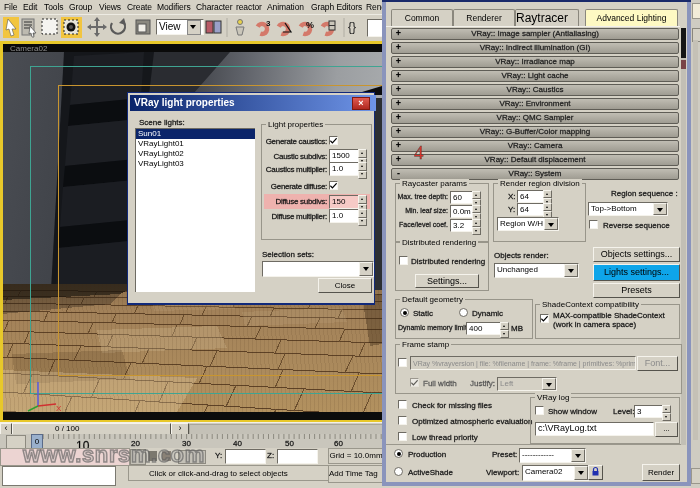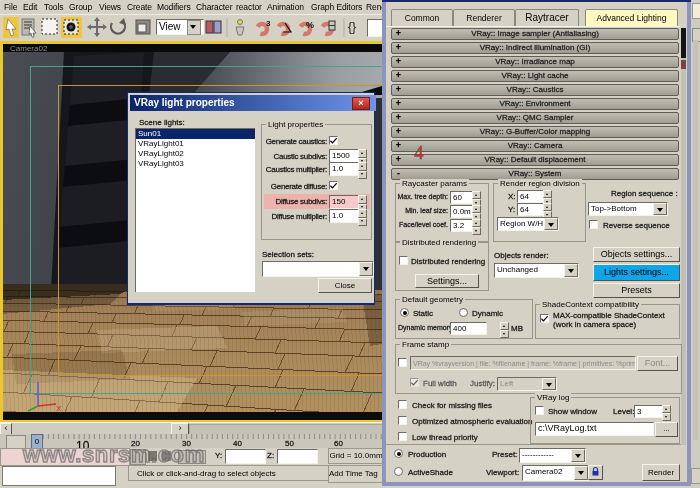--- a/index.html
+++ b/index.html
@@ -228,20 +228,23 @@
         <line x1="12" y1="28" x2="30" y2="26" stroke="#d03030" stroke-width="1.5"></line>
         <line x1="12" y1="28" x2="2" y2="33" stroke="#30a030" stroke-width="1.5"></line>
         <text x="30" y="33" fill="#d03030" font-size="8">X</text>
      </svg>
   </div>
   <div class="abs" style="left:2px;top:371px;width:380px;height:8px;background:#0c0c0c"></div>
 </div>
 
 <div class="abs" style="left:0;top:422px;width:382px;height:12px;background:#cfccc2;border-top:1px solid #f2f0ea">
   <div class="btn" style="left:0;top:0;width:10px;height:10px;font-size:9px;line-height:9px">‹</div>
+  <div class="btn" style="left:12px;top:0;width:157px;height:10px;font-size:8px;line-height:10px;text-align:left">
+        <span style="position:absolute;left:42px">0 / 100</span>
+      </div>
   <div class="btn" style="left:171px;top:0;width:16px;height:10px;font-size:9px;line-height:9px">›</div>
   <div class="abs" style="left:189px;top:1px;width:192px;height:9px;background:#c4c1b7;border:1px solid #a9a69c"></div>
 </div>
 
 <div class="abs" style="left:0;top:434px;width:382px;height:14px;background:#c9c6bc">
   <svg width="382" height="14" style="position:absolute">
     <g>
           <line x1="33.0" y1="0" x2="33.0" y2="5" stroke="#8d8a80" stroke-width="1"></line>
           <line x1="38.1" y1="0" x2="38.1" y2="5" stroke="#8d8a80" stroke-width="1"></line>
           <line x1="43.2" y1="0" x2="43.2" y2="5" stroke="#8d8a80" stroke-width="1"></line>
@@ -328,21 +331,21 @@
   <div class="abs" style="left:2px;top:18px;width:112px;height:18px;background:#fff;border:1px solid #7a7870"></div>
   <div class="abs" style="left:130px;top:1px;width:14px;height:14px;background:#c4c1b7;border:1px solid #8d8a80"></div>
   <div class="abs" style="left:148px;top:3px;width:9px;height:10px;background:#7b786e"></div>
   <div class="abs" style="left:162px;top:3px;width:9px;height:10px;background:#8a8277"></div>
   <div class="abs" style="left:178px;top:2px;width:26px;height:12px;background:#c4c1b7;border:1px solid #8d8a80"></div>
   <div class="lbl" style="left:215px;top:3px">Y:</div>
   <div class="fld" style="left:225px;top:1px;width:37px;height:12px"></div>
   <div class="lbl" style="left:267px;top:3px">Z:</div>
   <div class="fld" style="left:277px;top:1px;width:37px;height:12px"></div>
   <div class="abs" style="left:328px;top:0;width:54px;height:14px;border:1px solid #9a978c;font-size:8px;text-align:center;line-height:14px;background:#d5d1c5;white-space:nowrap">Grid = 10.0mm</div>
-  <div class="abs" style="left:128px;top:17px;width:254px;height:16px;border:1px solid #9a978c;background:#d5d1c5;font-size:8px;line-height:15px;padding-left:8px;box-sizing:border-box">Click or click-and-drag to select objects</div>
+  <div class="abs" style="left:128px;top:17px;width:254px;height:16px;border:1px solid #9a978c;background:#d5d1c5;font-size:8px;line-height:15px;padding-left:20px;box-sizing:border-box">Click or click-and-drag to select objects</div>
   <div class="abs" style="left:328px;top:17px;width:54px;height:16px;border:1px solid #9a978c;font-size:8px;text-align:left;line-height:15px;background:#d5d1c5">Add Time Tag</div>
   <div class="abs" style="left:23px;top:-6px;width:360px;font-family:'Liberation Sans',sans-serif;font-size:22px;font-weight:bold;color:rgba(175,175,175,0.30);-webkit-text-stroke:1.4px rgba(92,92,92,0.62);letter-spacing:0.6px">www.snrsm.com</div>
 </div>
 
 <div class="abs" style="left:127px;top:92px;width:248px;height:212px;background:#d5d1c5;border:1px solid #11297a;box-shadow:0 1px 0 #11297a;box-sizing:border-box">
   <div class="abs" style="left:2px;top:2px;width:242px;height:16px;background:linear-gradient(90deg,#0a246a,#6f95e8);color:#fff;font-weight:bold;font-size:10px;line-height:15px;padding-left:4px">VRay light properties
     <div class="abs" style="right:6px;top:2px;width:16px;height:11px;background:linear-gradient(#e05a50,#b02820);border:1px solid #801810;color:#fff;font-size:9px;line-height:10px;text-align:center;font-weight:bold">×</div>
   </div>
   <div class="lbl" style="left:11px;top:25px">Scene lights:</div>
   <div class="abs" style="left:7px;top:35px;width:119px;height:163px;background:#fff;border-top:1px solid #6e6b63;border-left:1px solid #6e6b63">
@@ -391,21 +394,21 @@
 </div>
 
 <div class="abs" style="left:382px;top:0;width:309px;height:486px;background:#d5d1c5">
  <div class="abs" style="left:0;top:0;width:4px;height:486px;background:#8a94bc"></div>
  <div class="abs" style="left:305px;top:0;width:4px;height:486px;background:#8a94bc"></div>
  <div class="abs" style="left:0;top:0;width:309px;height:2px;background:#1a2a6a"></div>
  <div class="abs" style="left:0;top:482px;width:309px;height:4px;background:#8a94bc"></div>
 
  <div class="abs" style="left:9px;top:9px;width:60px;height:17px;background:#d5d1c5;border:1px solid #8a877d;border-bottom:none;border-radius:2px 2px 0 0;text-align:center;line-height:16px;font-size:8.5px">Common</div>
  <div class="abs" style="left:71px;top:9px;width:60px;height:17px;background:#d5d1c5;border:1px solid #8a877d;border-bottom:none;border-radius:2px 2px 0 0;text-align:center;line-height:16px;font-size:8.5px">Renderer</div>
- <div class="abs" style="left:133px;top:9px;width:62px;height:17px;background:#d5d1c5;border:1px solid #8a877d;border-bottom:none;border-radius:2px 2px 0 0;text-align:center;line-height:16px;font-size:10px">Raytracer</div>
+ <div class="abs" style="left:133px;top:9px;width:62px;height:17px;background:#d5d1c5;border:1px solid #8a877d;border-bottom:none;border-radius:2px 2px 0 0;text-align:left;line-height:16px;font-size:12px">Raytracer</div>
  <div class="abs" style="left:203px;top:9px;width:91px;height:17px;background:#fef9c3;border:1px solid #8a877d;border-bottom:none;border-radius:2px 2px 0 0;text-align:center;line-height:16px;font-size:8.5px">Advanced Lighting</div>
  <div class="abs" style="left:4px;top:26px;width:294px;height:1px;background:#f2f0ea"></div>
 
  <div class="roll" style="top:28px"><b>+</b>VRay:: Image sampler (Antialiasing)</div>
  <div class="roll" style="top:42px"><b>+</b>VRay:: Indirect illumination (GI)</div>
  <div class="roll" style="top:56px"><b>+</b>VRay:: Irradiance map</div>
  <div class="roll" style="top:70px"><b>+</b>VRay:: Light cache</div>
  <div class="roll" style="top:84px"><b>+</b>VRay:: Caustics</div>
  <div class="roll" style="top:98px"><b>+</b>VRay:: Environment</div>
  <div class="roll" style="top:112px"><b>+</b>VRay:: QMC Sampler</div>
@@ -472,21 +475,21 @@
  <div class="btn" style="left:211px;top:264px;width:85px;height:15px;font-size:9px;line-height:15px;background:#0ea5e9">Lights settings...</div>
  <div class="btn" style="left:211px;top:283px;width:85px;height:13px;font-size:9px;line-height:13px">Presets</div>
  <div class="grp" style="left:13px;top:299px;width:136px;height:38px">
         <span>Default geometry</span>
       </div>
  <div class="rad c" style="left:18px;top:308px"></div>
  <div class="lbl" style="left:31px;top:309px">Static</div>
  <div class="rad" style="left:77px;top:308px"></div>
  <div class="lbl" style="left:90px;top:309px">Dynamic</div>
  <div class="lbl" style="left:16px;top:324px;font-size:7px">Dynamic memory limit:</div>
- <div class="fld" style="left:68px;top:322px;width:33px;height:10px">400</div>
+ <div class="fld" style="left:84px;top:322px;width:33px;height:10px">400</div>
  <div class="spin" style="left:118px;top:322px;height:12px">
         <div class="u"></div>
         <div class="d"></div>
       </div>
  <div class="lbl" style="left:129px;top:324px">MB</div>
  <div class="grp" style="left:153px;top:304px;width:143px;height:33px">
         <span>ShadeContext compatibility</span>
       </div>
  <div class="chk c" style="left:158px;top:314px"></div>
  <div class="lbl" style="left:171px;top:311px;line-height:9px">MAX-compatible ShadeContext<br>(work in camera space)</div>

